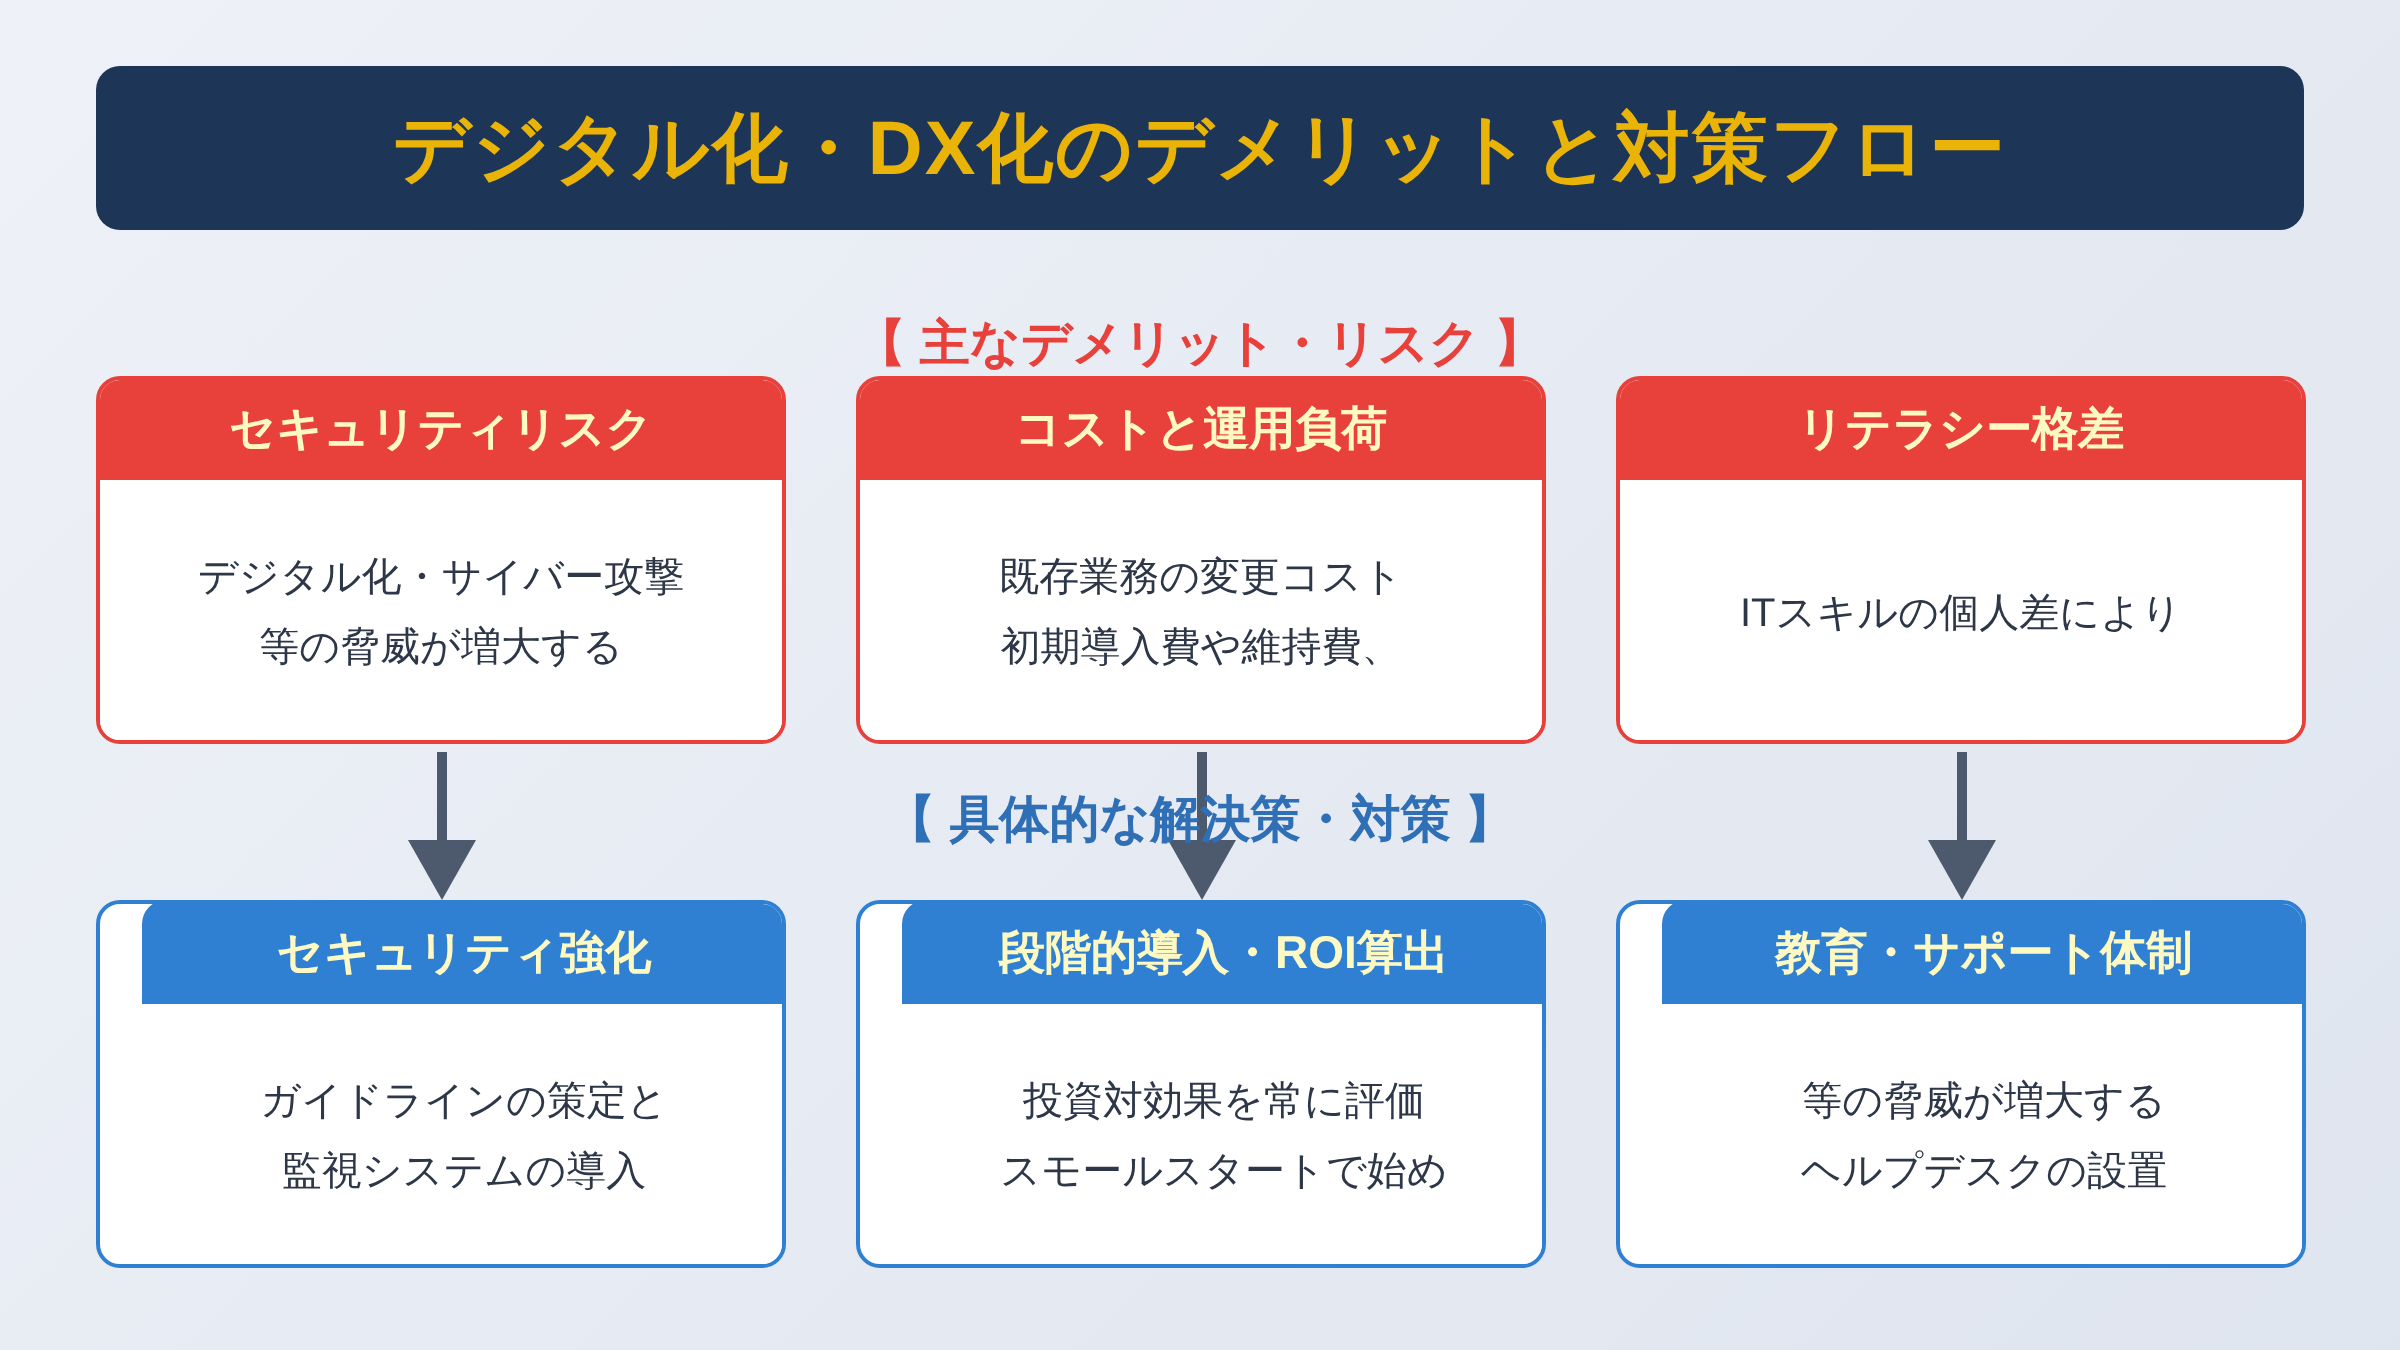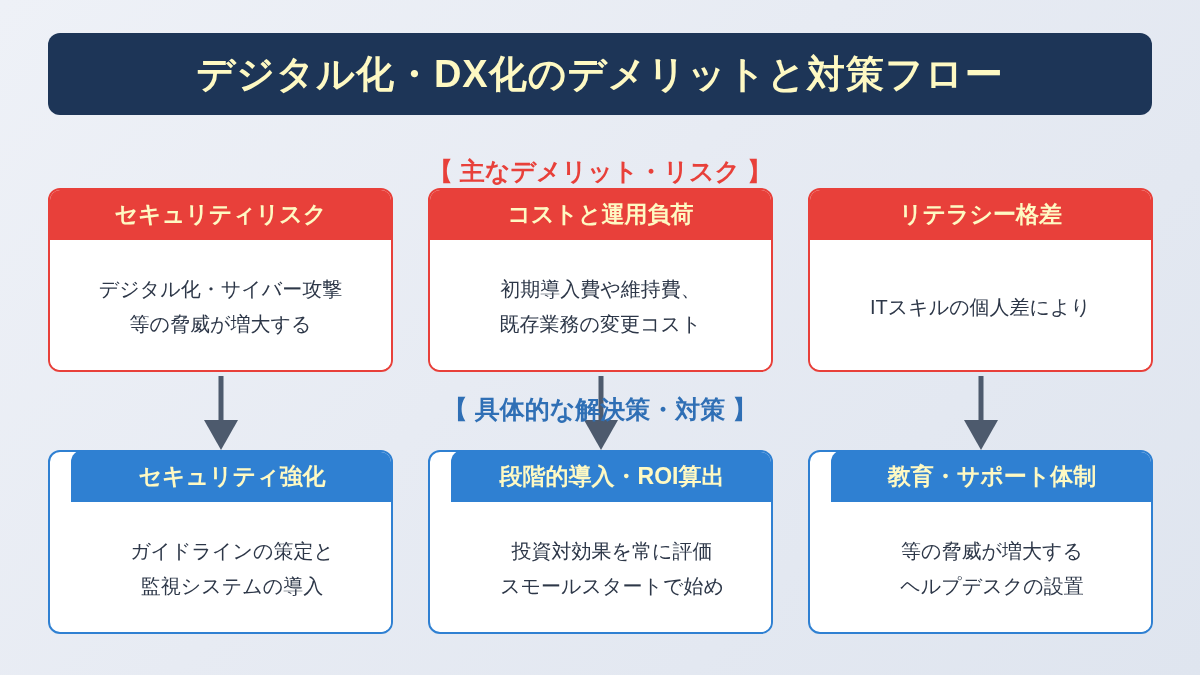--- a/index.html
+++ b/index.html
@@ -19,21 +19,21 @@
   
   .title-bar {
     position:absolute;
     left:48px; top:33px;
     width:1104px; height:82px;
     background:#1d3557;
     border-radius:12px;
     display:flex; align-items:center; justify-content:center;
   }
   .title-bar .title-text {
-    color:#fef9c3;
+    color:#eab308;
     font-size:38px;
     font-weight:bold;
     letter-spacing:1px;
     white-space:nowrap;
   }
 
   
   .section-label {
     position:absolute;
     width:100%;
@@ -151,22 +151,22 @@
     <div class="card-head">セキュリティリスク</div>
     <div class="card-body">
       <span class="line">デジタル化・サイバー攻撃</span>
       <span class="line">等の脅威が増大する</span>
     </div>
   </div>
 
   <div class="card risk row-risk col-1">
     <div class="card-head">コストと運用負荷</div>
     <div class="card-body">
+      <span class="line">既存業務の変更コスト</span>
       <span class="line">初期導入費や維持費、</span>
-      <span class="line">既存業務の変更コスト</span>
     </div>
   </div>
 
   <div class="card risk row-risk col-2">
     <div class="card-head">リテラシー格差</div>
     <div class="card-body">
       <span class="line">ITスキルの個人差により</span>
     </div>
   </div>
 

